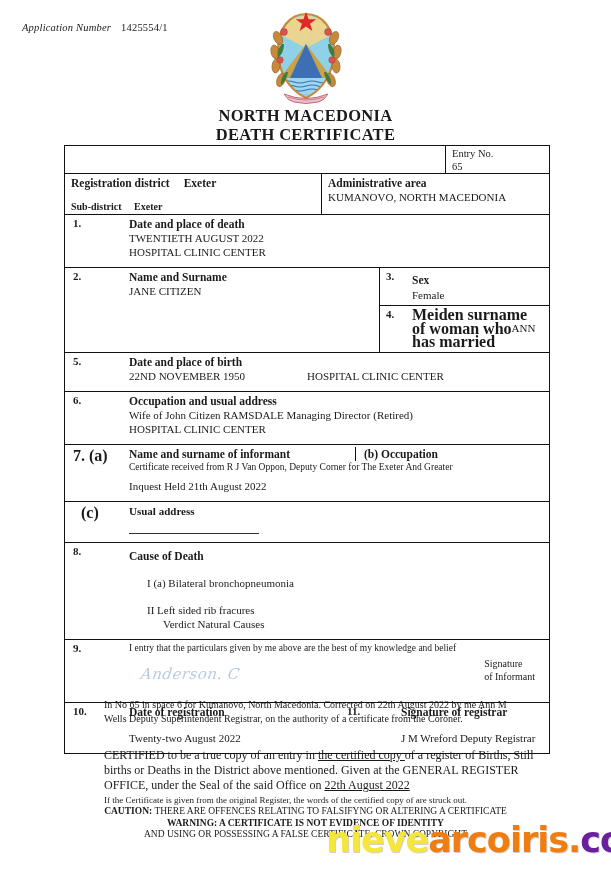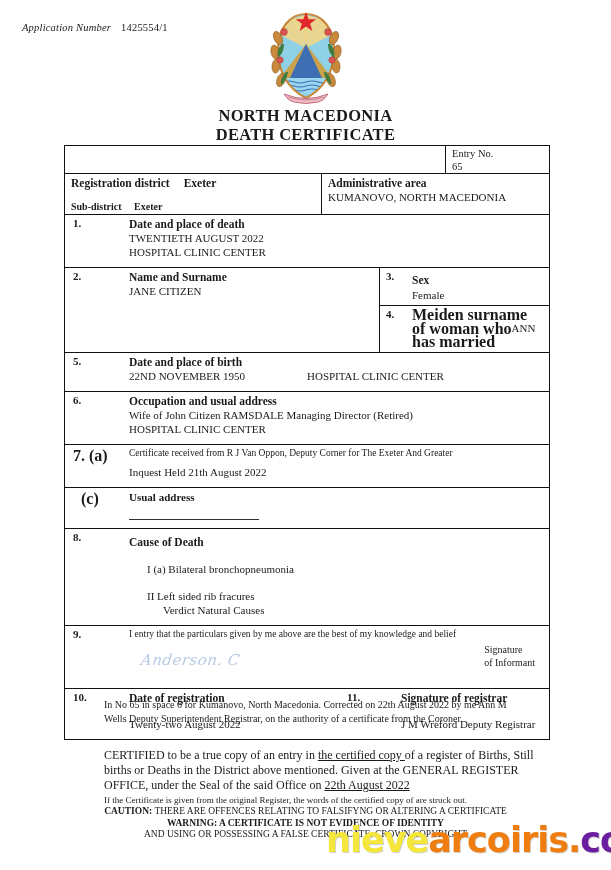--- a/index.html
+++ b/index.html
@@ -407,20 +407,24 @@
     <div class="cell body-col pad-b">
       <div class="lbl">Occupation and usual address</div>
       <div class="val">Wife of John Citizen RAMSDALE Managing Director (Retired)</div>
       <div class="val">HOSPITAL CLINIC CENTER</div>
     </div>
   </div>
 
   <div class="row">
     <div class="cell num-col small">7. (a)</div>
     <div class="cell body-col pad-b" style="padding-left:0;">
+      <div class="s7-head">
+        <span class="s7-a lbl" style="padding-left:6px;">Name and surname of informant</span>
+        <span class="s7-b lbl">(b) Occupation</span>
+      </div>
       <div class="val tiny" style="padding-left:6px;">Certificate received from R J Van Oppon, Deputy Corner for The Exeter And Greater</div>
       <div class="val" style="padding-left:6px;margin-top:5px;">Inquest Held 21th August 2022</div>
     </div>
   </div>
 
   <div class="row">
     <div class="cell num-col small" style="padding-left:16px;">(c)</div>
     <div class="cell body-col pad-b">
       <div class="lbl sm">Usual address</div>
       <div class="addr-line"></div>

